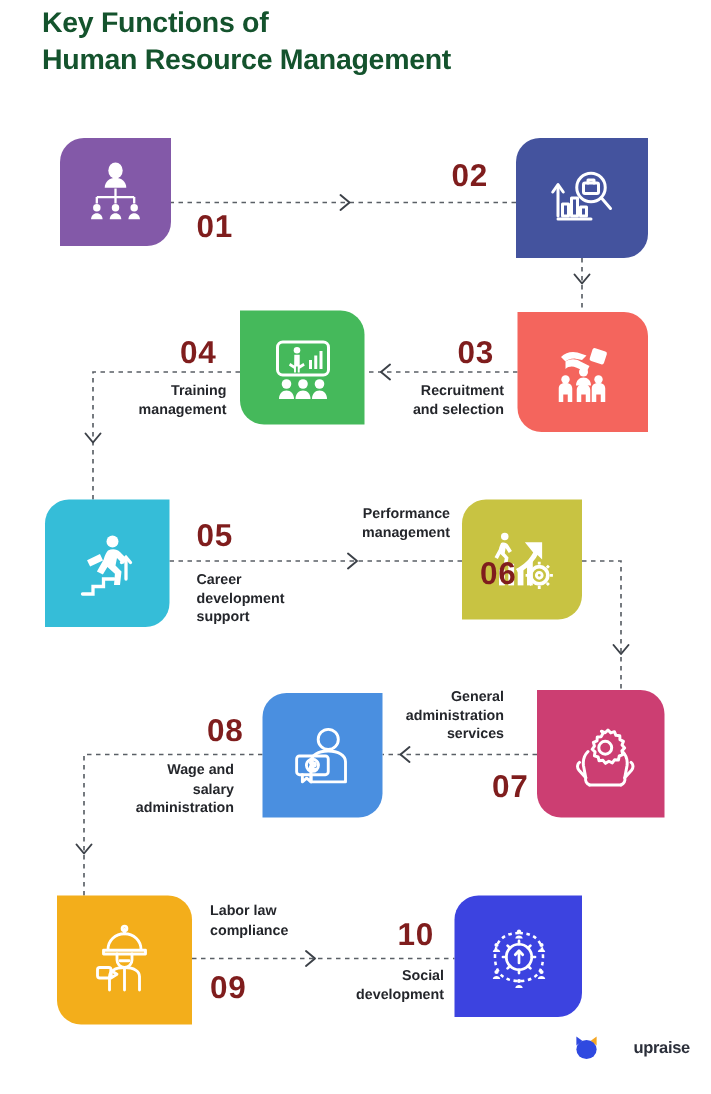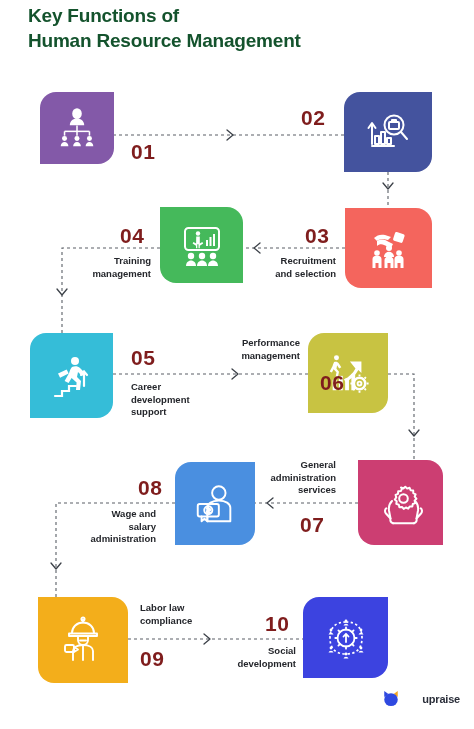--- a/index.html
+++ b/index.html
@@ -237,21 +237,21 @@
         <path d="M24 8.5 l2.4 1 1.9-1.8 1.9 1.9 2.4-.8 1 2.4 2.6 .3 .1 2.6 2.3 1.2 -.9 2.4 1.7 2 -1.8 1.9 .6 2.5 -2.4 .9 -.5 2.6 -2.6-.1 -1.5 2.1 -2.3-1.1 -2.2 1.4 -1.7-2 -2.6 .3 -.6-2.5 -2.5-.8 .4-2.6 -1.9-1.8 1.5-2.1 -.7-2.5 2.4-1 .2-2.6 2.6-.2 1.2-2.3z"></path>
         <circle cx="26.5" cy="19.5" r="4.3"></circle>
         <path d="M15 22 c-2.5 2.5 -3.5 6 -3 9.5 l1.5 8 -4.5-5 c-1.5-1.8 -1.2-4 .3-5.2"></path>
         <path d="M13.5 39.5 c-.5 2 .5 4 2.5 4.8"></path>
         <path d="M38 22 c2.5 2.5 3.5 6 3 9.5 l-1.5 8 4.5-5 c1.5-1.8 1.2-4 -.3-5.2"></path>
         <path d="M39.5 39.5 c.5 2 -.5 4 -2.5 4.8"></path>
         <path d="M16 44.3 h21"></path>
       </g>
     </svg>
   </div>
-  <div class="num" style="left:300px;top:514px;text-align:center;">07</div>
+  <div class="num" style="left:328px;top:514px;text-align:center;">07</div>
   <div class="lbl right" style="left:232px;top:459px;width:104px;">General
 administration
 services</div>
 
   <div class="card r-tl-br" style="left:175px;top:462px;width:80px;height:83px;background:#4a8fe0;">
     <svg width="46" height="46" viewBox="0 0 48 48">
       <g fill="none" stroke="#ffffff" stroke-width="2" stroke-linecap="round" stroke-linejoin="round">
         <circle cx="28" cy="12.5" r="7"></circle>
         <path d="M16 42 v-14 c0-4.5 5-7.5 12-7.5 s12 3 12 7.5 v14z"></path>
         <rect x="6" y="24" width="22" height="13" rx="2"></rect>

